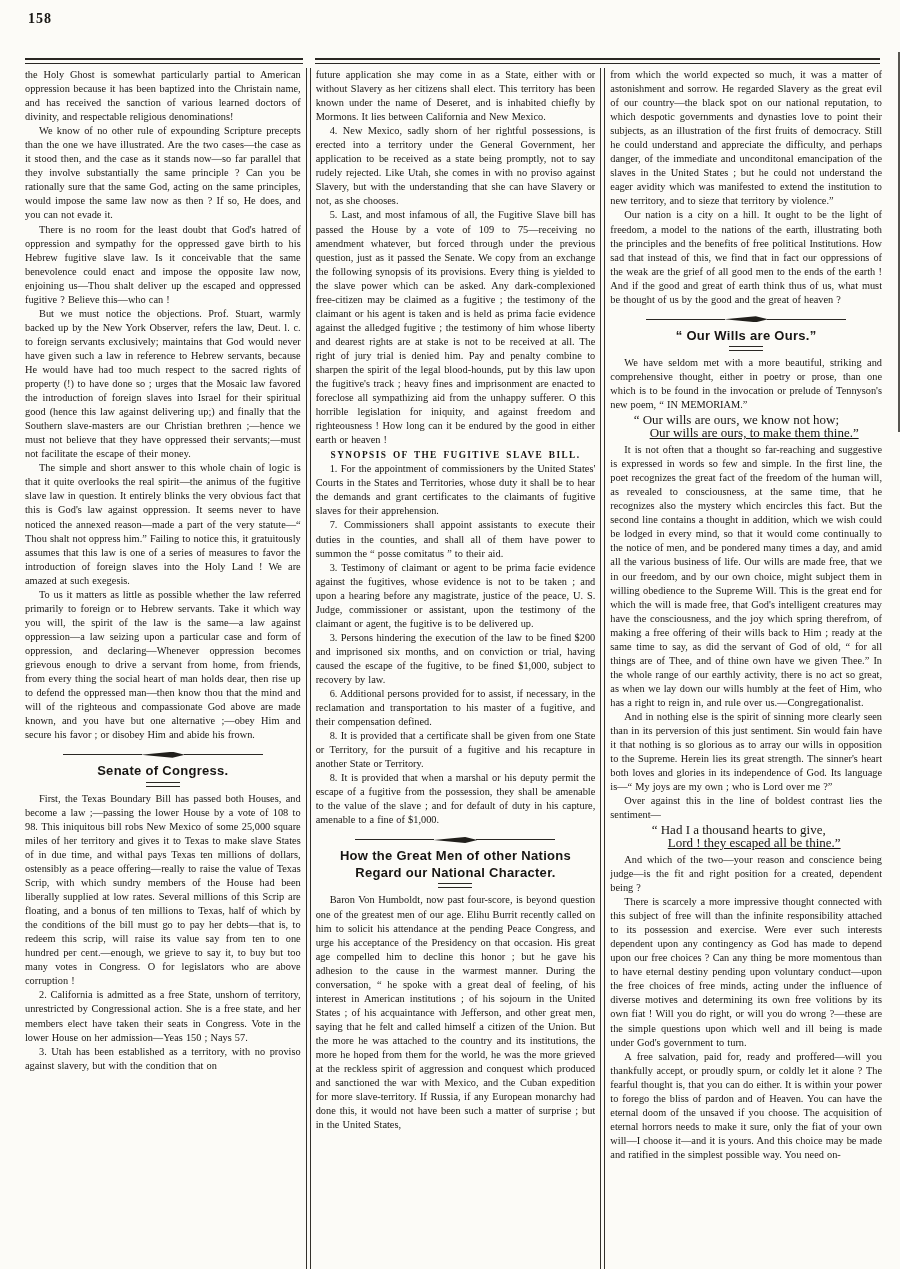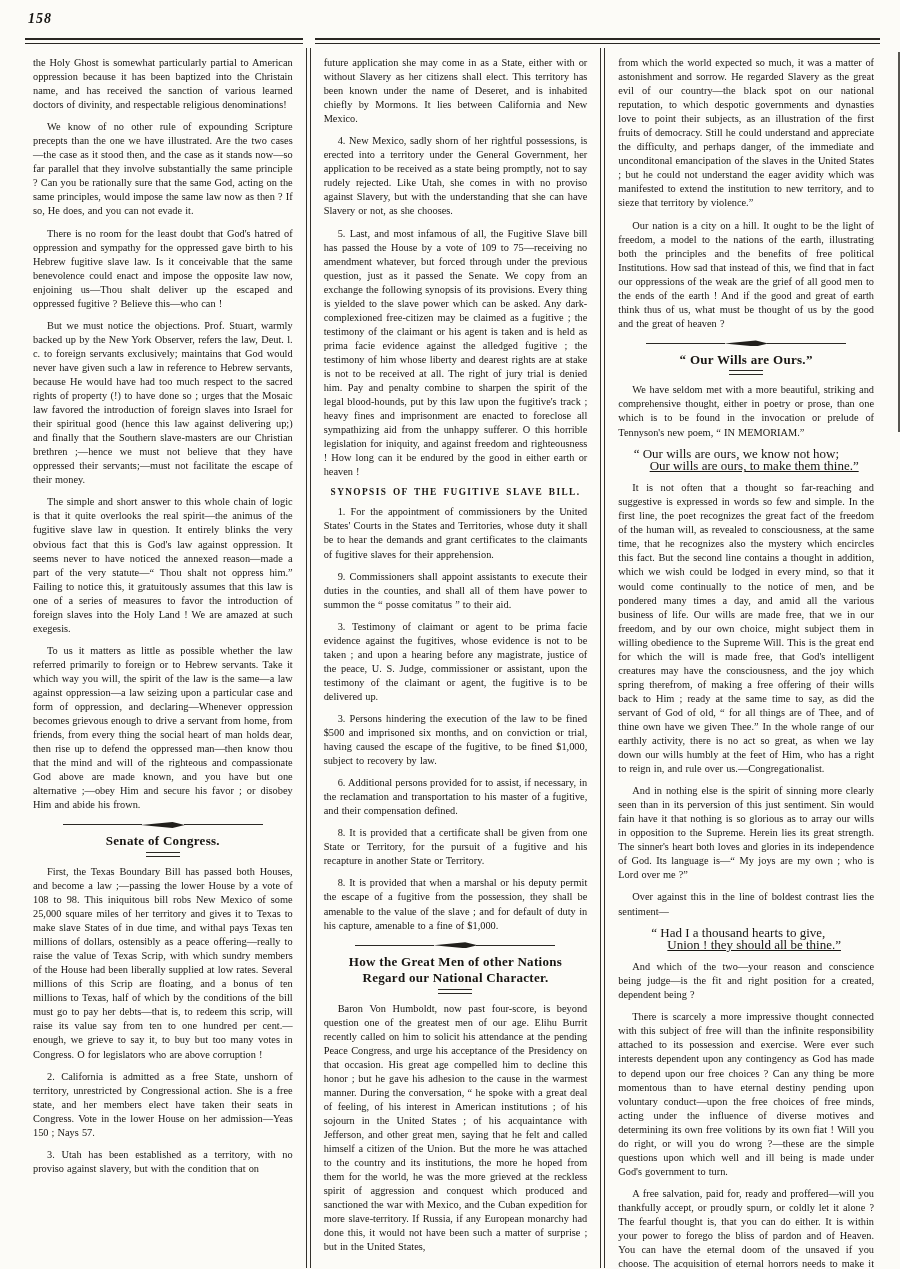--- a/index.html
+++ b/index.html
@@ -7,48 +7,48 @@
     position:relative;
     width:900px;height:1269px;
     margin:0 auto;
     background:#fcfbf7;
     color:#171512;
     font-family:"Liberation Serif","DejaVu Serif",serif;
     overflow:hidden;
     box-sizing:border-box;
   }
   
-  .masthead-row{position:relative;height:37px;padding-top:1px;font-style:italic;}
+  .masthead-row{position:relative;height:37px;padding-top:21px;}
   .page-number{position:absolute;left:28px;top:11px;font-size:14px;font-weight:bold;letter-spacing:1px;}
   .masthead{
     margin:0;text-align:center;
     font-size:16px;font-weight:bold;
     letter-spacing:4px;word-spacing:7px;
   }
   .headrule-row{display:flex;margin:0 20px 0 25px;gap:12px;}
   .headrule{height:3px;border-top:2px solid #2a2723;border-bottom:1px solid #2a2723;}
   .headrule.left{width:278px;}
   .headrule.right{flex:1;}
   
   .cols{display:flex;height:1220px;padding:4px 18px 0 25px;overflow:hidden;}
   .col{overflow:hidden;}
   .col-0{width:279px;}
   .col-1{width:283px;}
   .col-2{width:275px;}
   .vrule{width:3px;border-left:1.4px solid #33302b;border-right:1.4px solid #33302b;margin:0 5px;flex:none;}
   
   .para{
-    margin:8px;
+    margin:0;
     font-size:10.35px;line-height:14.05px;
     text-align:justify;text-indent:14px;
     word-spacing:0.5px;
   }
   .para.flush{text-indent:0;}
   .heading{
-    font-family:Liberation Serif, serif;
+    font-family:Liberation Sans, sans-serif;
     font-size:13px;font-weight:bold;line-height:16.5px;
     text-align:center;margin:3px 14px 2px;
     letter-spacing:0.3px;
   }
   .subheading{
     font-size:9.3px;font-weight:bold;letter-spacing:1.4px;
     text-align:center;margin:3px 0 2px;word-spacing:2px;
   }
   .verse{font-size:13px;line-height:12.8px;margin:2px auto 3px;width:-moz-fit-content;width:fit-content;text-align:left;}
   .verse .indent{padding-left:16px;text-decoration:underline;}
@@ -89,23 +89,23 @@
         <p class="para">2. California is admitted as a free State, unshorn of territory, unrestricted by Congressional action.   She is a free state, and her members elect have taken their seats in Congress.  Vote in the lower House on her admission—Yeas 150 ;  Nays 57.</p>
         <p class="para">3. Utah has been established as a territory, with no proviso against slavery, but with the condition that on</p>
       </section>
     <div class="vrule"></div>
     <section class="col col-1">
         <p class="para flush">future application she may come in as a State, either with or without Slavery as her citizens shall elect.  This territory has been known under the name of Deseret, and is inhabited chiefly by Mormons.  It lies between California and New Mexico.</p>
         <p class="para">4. New Mexico, sadly shorn of her rightful possessions, is erected into a territory under the General Government, her application to be received as a state being promptly, not to say rudely rejected.  Like Utah, she comes in with no proviso against Slavery, but with the understanding that she can have Slavery or not, as she chooses.</p>
         <p class="para">5. Last, and most infamous of all, the Fugitive Slave bill has passed the House by a vote of 109 to 75—receiving no amendment whatever, but forced through under the previous question, just as it passed the Senate. We copy from an exchange the following synopsis of its provisions.  Every thing is yielded to the slave power which can be asked.  Any dark-complexioned free-citizen may be claimed as a fugitive ; the testimony of the claimant or his agent is taken and is held as prima facie evidence against the alledged fugitive ; the testimony of him whose liberty and dearest rights are at stake is not to be received at all.  The right of jury trial is denied him.  Pay and penalty combine to sharpen the spirit of the legal blood-hounds, put by this law upon the fugitive's track ; heavy fines and imprisonment are enacted to foreclose all sympathizing aid from the unhappy sufferer.  O this horrible legislation for iniquity, and against freedom and righteousness !  How long can it be endured by the good in either earth or heaven !</p>
         <h3 class="subheading">SYNOPSIS OF THE FUGITIVE SLAVE BILL.</h3>
         <p class="para">1. For the appointment of commissioners by the United States' Courts in the States and Territories, whose duty it shall be to hear the demands and grant certificates to the claimants of fugitive slaves for their apprehension.</p>
-        <p class="para">9. Commissioners shall appoint assistants to execute their duties in the counties, and shall all of them have power to summon the “ posse comitatus ” to their aid.</p>
+        <p class="para">7. Commissioners shall appoint assistants to execute their duties in the counties, and shall all of them have power to summon the “ posse comitatus ” to their aid.</p>
         <p class="para">3. Testimony of claimant or agent to be prima facie evidence against the fugitives, whose evidence is not to be taken ; and upon a hearing before any magistrate, justice of the peace, U. S. Judge, commissioner or assistant, upon the testimony of the claimant or agent, the fugitive is to be delivered up.</p>
-        <p class="para">3. Persons hindering the execution of the law to be fined $500 and imprisoned six months, and on conviction or trial, having caused the escape of the fugitive, to be fined $1,000, subject to recovery by law.</p>
+        <p class="para">3. Persons hindering the execution of the law to be fined $200 and imprisoned six months, and on conviction or trial, having caused the escape of the fugitive, to be fined $1,000, subject to recovery by law.</p>
         <p class="para">6. Additional persons provided for to assist, if necessary, in the reclamation and transportation to his master of a fugitive, and their compensation defined.</p>
         <p class="para">8. It is provided that a certificate shall be given  from one State or  Territory, for the pursuit of a fugitive and his recapture in another State or Territory.</p>
         <p class="para">8. It is provided that when a marshal or his deputy permit the escape of a fugitive from the possession, they shall be amenable to the value of the slave ; and for default of duty in his capture, amenable to a fine of $1,000.</p>
         <div class="divider">
           <span class="seg"></span>
           <span class="spear"></span>
           <span class="seg"></span>
         </div>
         <h2 class="heading">How the Great Men of other Nations Regard our National Character.</h2>
         <div class="rule-short"></div>
@@ -125,21 +125,21 @@
         <p class="para">We have seldom met  with a more beautiful, striking and comprehensive thought, either in poetry or prose, than one which is to be found in the invocation or prelude of Tennyson's new poem, “ IN MEMORIAM.”</p>
         <div class="verse">
           <div>“ Our wills are ours, we know not how;</div>
           <div class="indent">Our wills are ours, to make them thine.”</div>
         </div>
         <p class="para">It is not often that a thought so far-reaching and suggestive is expressed in words so few and simple.  In the first line, the poet recognizes the great fact of the freedom of the human will, as revealed to consciousness, at the same time, that he recognizes also the mystery which encircles this fact.  But the second line contains a thought in addition, which we wish could be lodged in every mind, so that it would come continually to the notice of men, and be pondered many times a day, and amid all the various business of life.  Our wills are made free, that we in our freedom, and by our own choice, might subject them in willing obedience to the Supreme Will.  This is the great end for which the will is made free, that God's intelligent creatures may have the consciousness, and the joy which spring therefrom, of making a free offering of their wills back to Him ; ready at the same time to say, as did the servant of God of old, “ for all things are of Thee, and of thine own have we given Thee.”  In the whole range of our earthly activity, there is no act so great, as when we lay down our wills humbly at the feet of Him, who has a right to reign in, and rule over us.—Congregationalist.</p>
         <p class="para">And in nothing else is the spirit of sinning more clearly seen than in its perversion of this just sentiment. Sin would fain have it that nothing is so glorious as to array our wills in opposition to the Supreme.  Herein lies its great strength.   The sinner's heart both loves and glories in its independence of God.  Its language is—“ My joys are my own ; who is Lord over me ?”</p>
         <p class="para">Over against this in the line of boldest contrast lies the sentiment—</p>
         <div class="verse">
           <div>“ Had I a thousand hearts to give,</div>
-          <div class="indent">Union ! they should all be thine.”</div>
+          <div class="indent">Lord ! they escaped all be thine.”</div>
         </div>
         <p class="para">And which of the two—your reason and conscience being judge—is the fit and right position for a created, dependent being ?</p>
         <p class="para">There is scarcely a more impressive thought connected with this subject of free will than the infinite responsibility attached to its possession and exercise.   Were ever such interests dependent upon any contingency as God has made to depend upon our free choices ?  Can any thing be more momentous than to have eternal destiny pending upon voluntary conduct—upon the free choices of free minds, acting under the influence of diverse motives and determining its own free volitions by its own fiat !  Will you do right, or will you do wrong ?—these are the simple questions upon which well and ill being is made under God's government to turn.</p>
         <p class="para">A free salvation, paid for, ready and proffered—will you thankfully accept, or proudly spurn, or coldly let it alone ?  The fearful thought is, that you can do either. It is within your power to forego the bliss of pardon and of Heaven.  You can have the eternal doom of the unsaved if you choose.  The acquisition of eternal horrors needs to make it sure, only the fiat of your own will—I choose it—and it is yours.  And this choice may be made and ratified in the simplest possible way.  You need on-</p>
       </section>
   </div>
   <div class="scan-artifact"></div>
 </div>
 
 </body></html>

